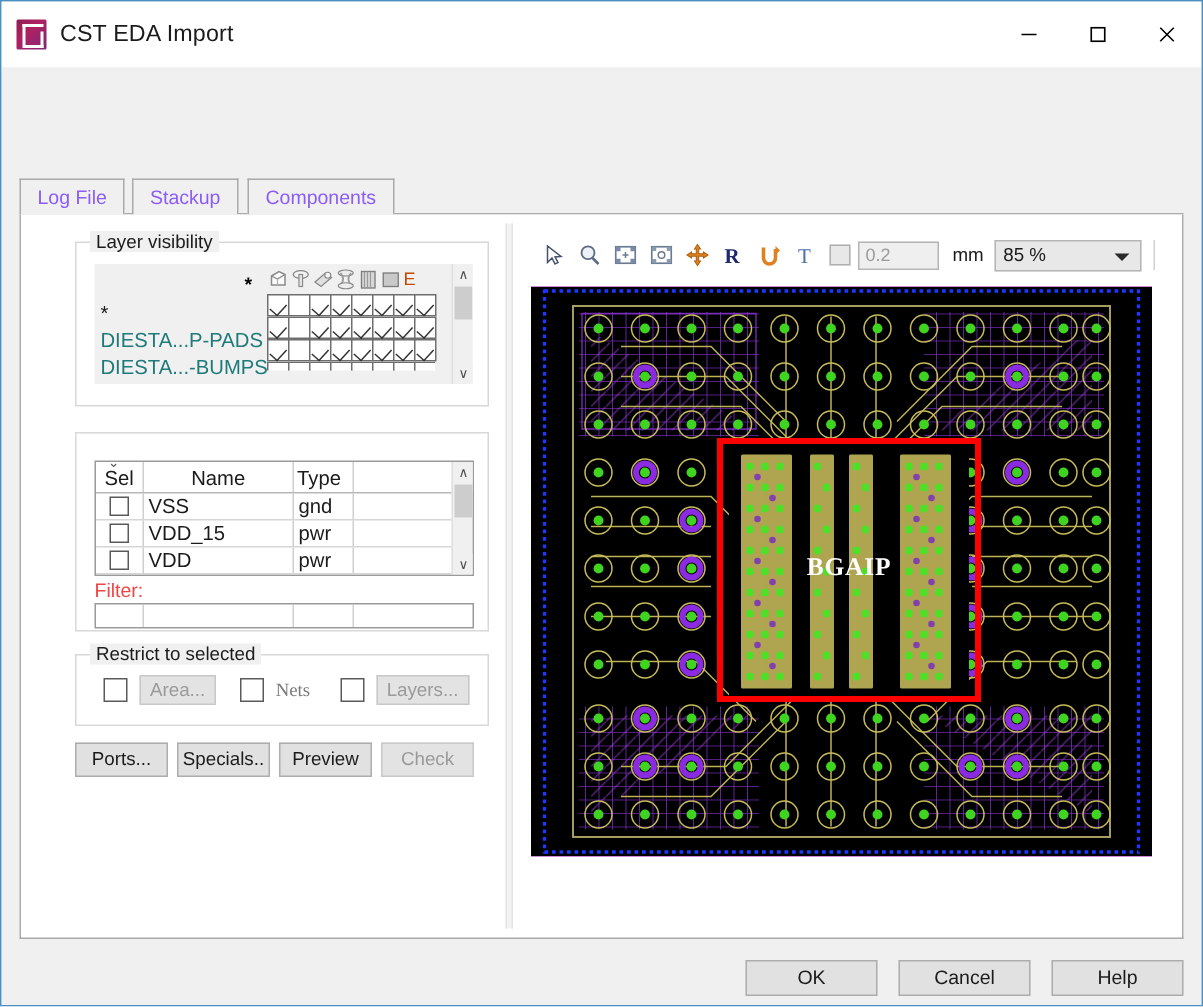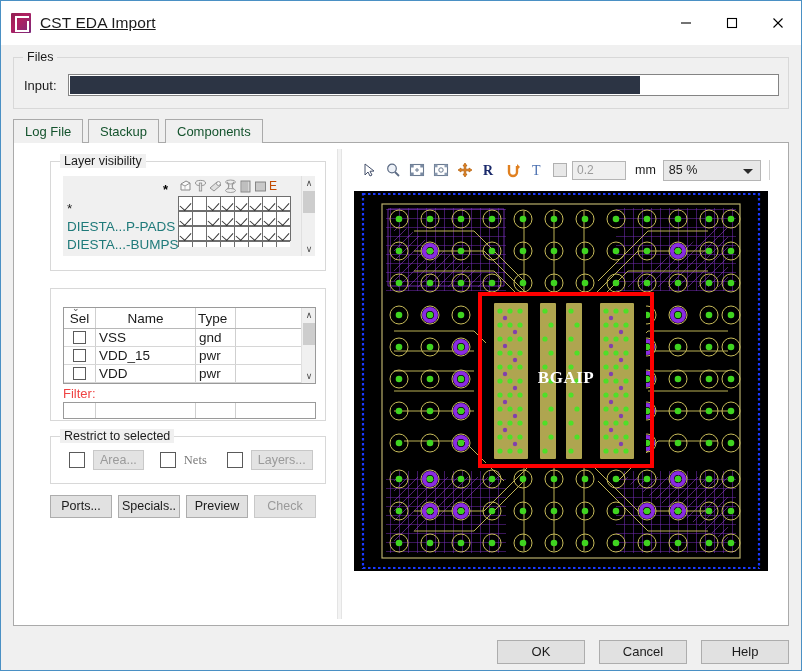--- a/index.html
+++ b/index.html
@@ -51,21 +51,20 @@
     width: 11px; height: 9px;
     border: 2px solid #ffffff;
     border-left: none;
     border-top: none;
   }
   .app-title {
     margin-left: 9px;
     font-size: 15.5px;
     color: #1b1b1b;
     letter-spacing: 0.1px;
-    text-decoration: underline;
   }
   .win-controls {
     position: absolute;
     right: 0; top: 0;
     height: 44px;
     display: flex;
   }
   .win-btn {
     width: 46px; height: 44px;
     display: flex; align-items: center; justify-content: center;
@@ -121,21 +120,21 @@
     left: 12px; top: 74px;
     width: 776px; height: 24px;
     border-bottom: 1px solid #aaaaaa;
   }
   .tab {
     position: absolute;
     top: 0; height: 24px;
     padding: 0 11px;
     line-height: 23px;
     font-size: 13px;
-    color: #14532d;
+    color: #8b5cf6;
     background: #f0f0f0;
     border: 1px solid #aaaaaa;
     border-bottom: none;
   }
   .tab.active {
     background: #ffffff;
     height: 25px;
     z-index: 3;
     font-weight: normal;
   }
@@ -474,27 +473,20 @@
         <svg width="12" height="12" viewBox="0 0 12 12">
             <line x1="1.5" y1="1.5" x2="10.5" y2="10.5" stroke="currentColor" stroke-width="1.1"></line>
             <line x1="10.5" y1="1.5" x2="1.5" y2="10.5" stroke="currentColor" stroke-width="1.1"></line>
           </svg>
       </div>
     </div>
   </div>
 
   <div class="body-area">
 
-    <div class="group" id="files-group">
-      <div class="group-title">Files</div>
-      <div class="input-label">Input:</div>
-      <div class="input-field">
-        <div class="input-sel"></div>
-      </div>
-    </div>
 
     <div class="tabstrip">
       <div class="tab" style="left:0px;">Log File</div>
       <div class="tab" style="left:75px;">Stackup</div>
       <div class="tab" style="left:152px;">Components</div>
     </div>
 
     <div class="tabpane">
 
       <div class="splitter"></div>

